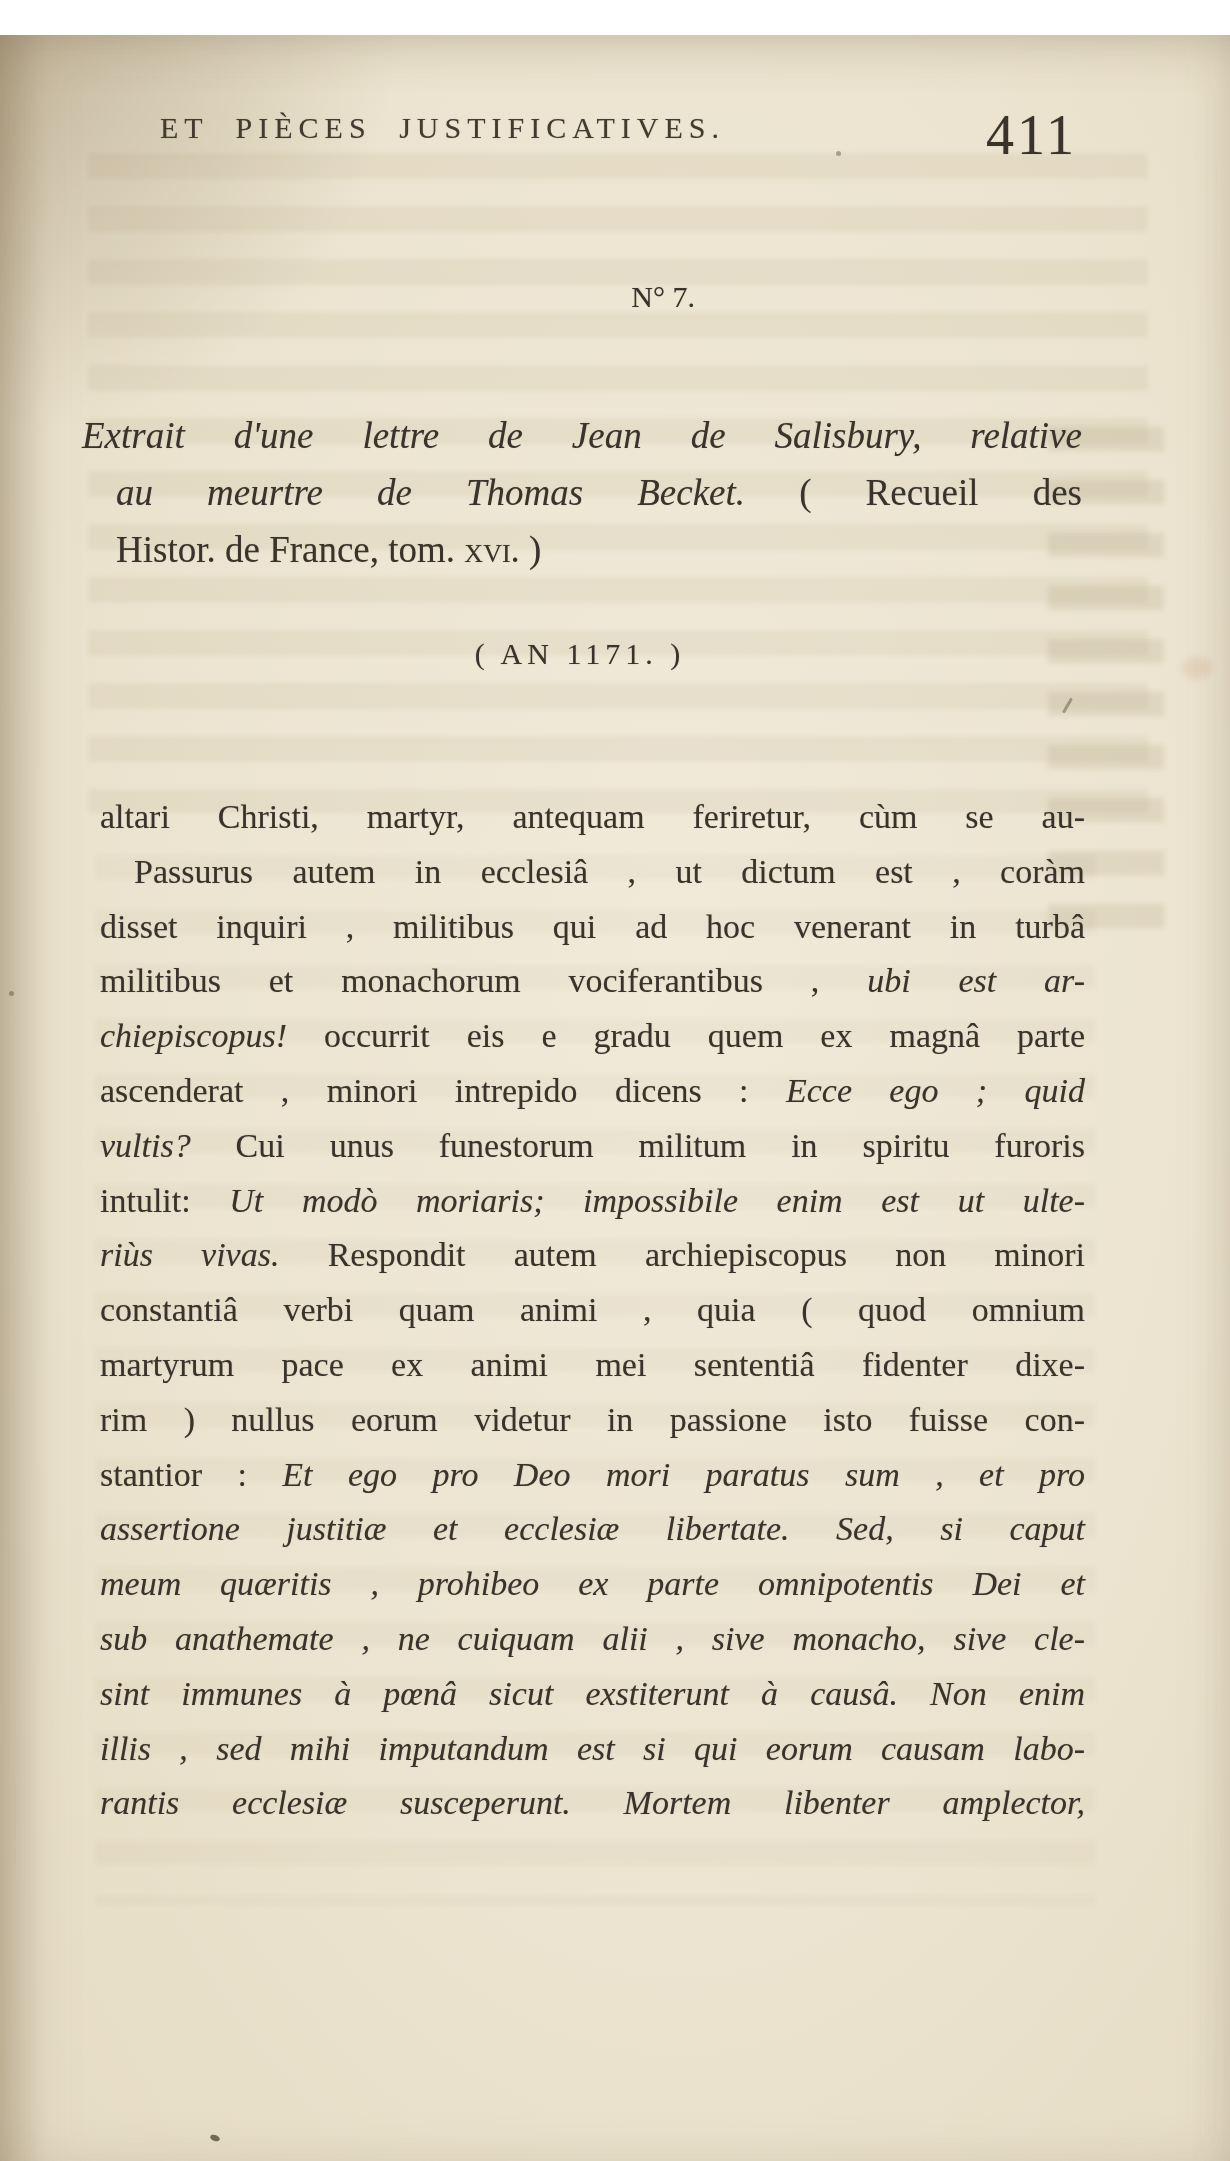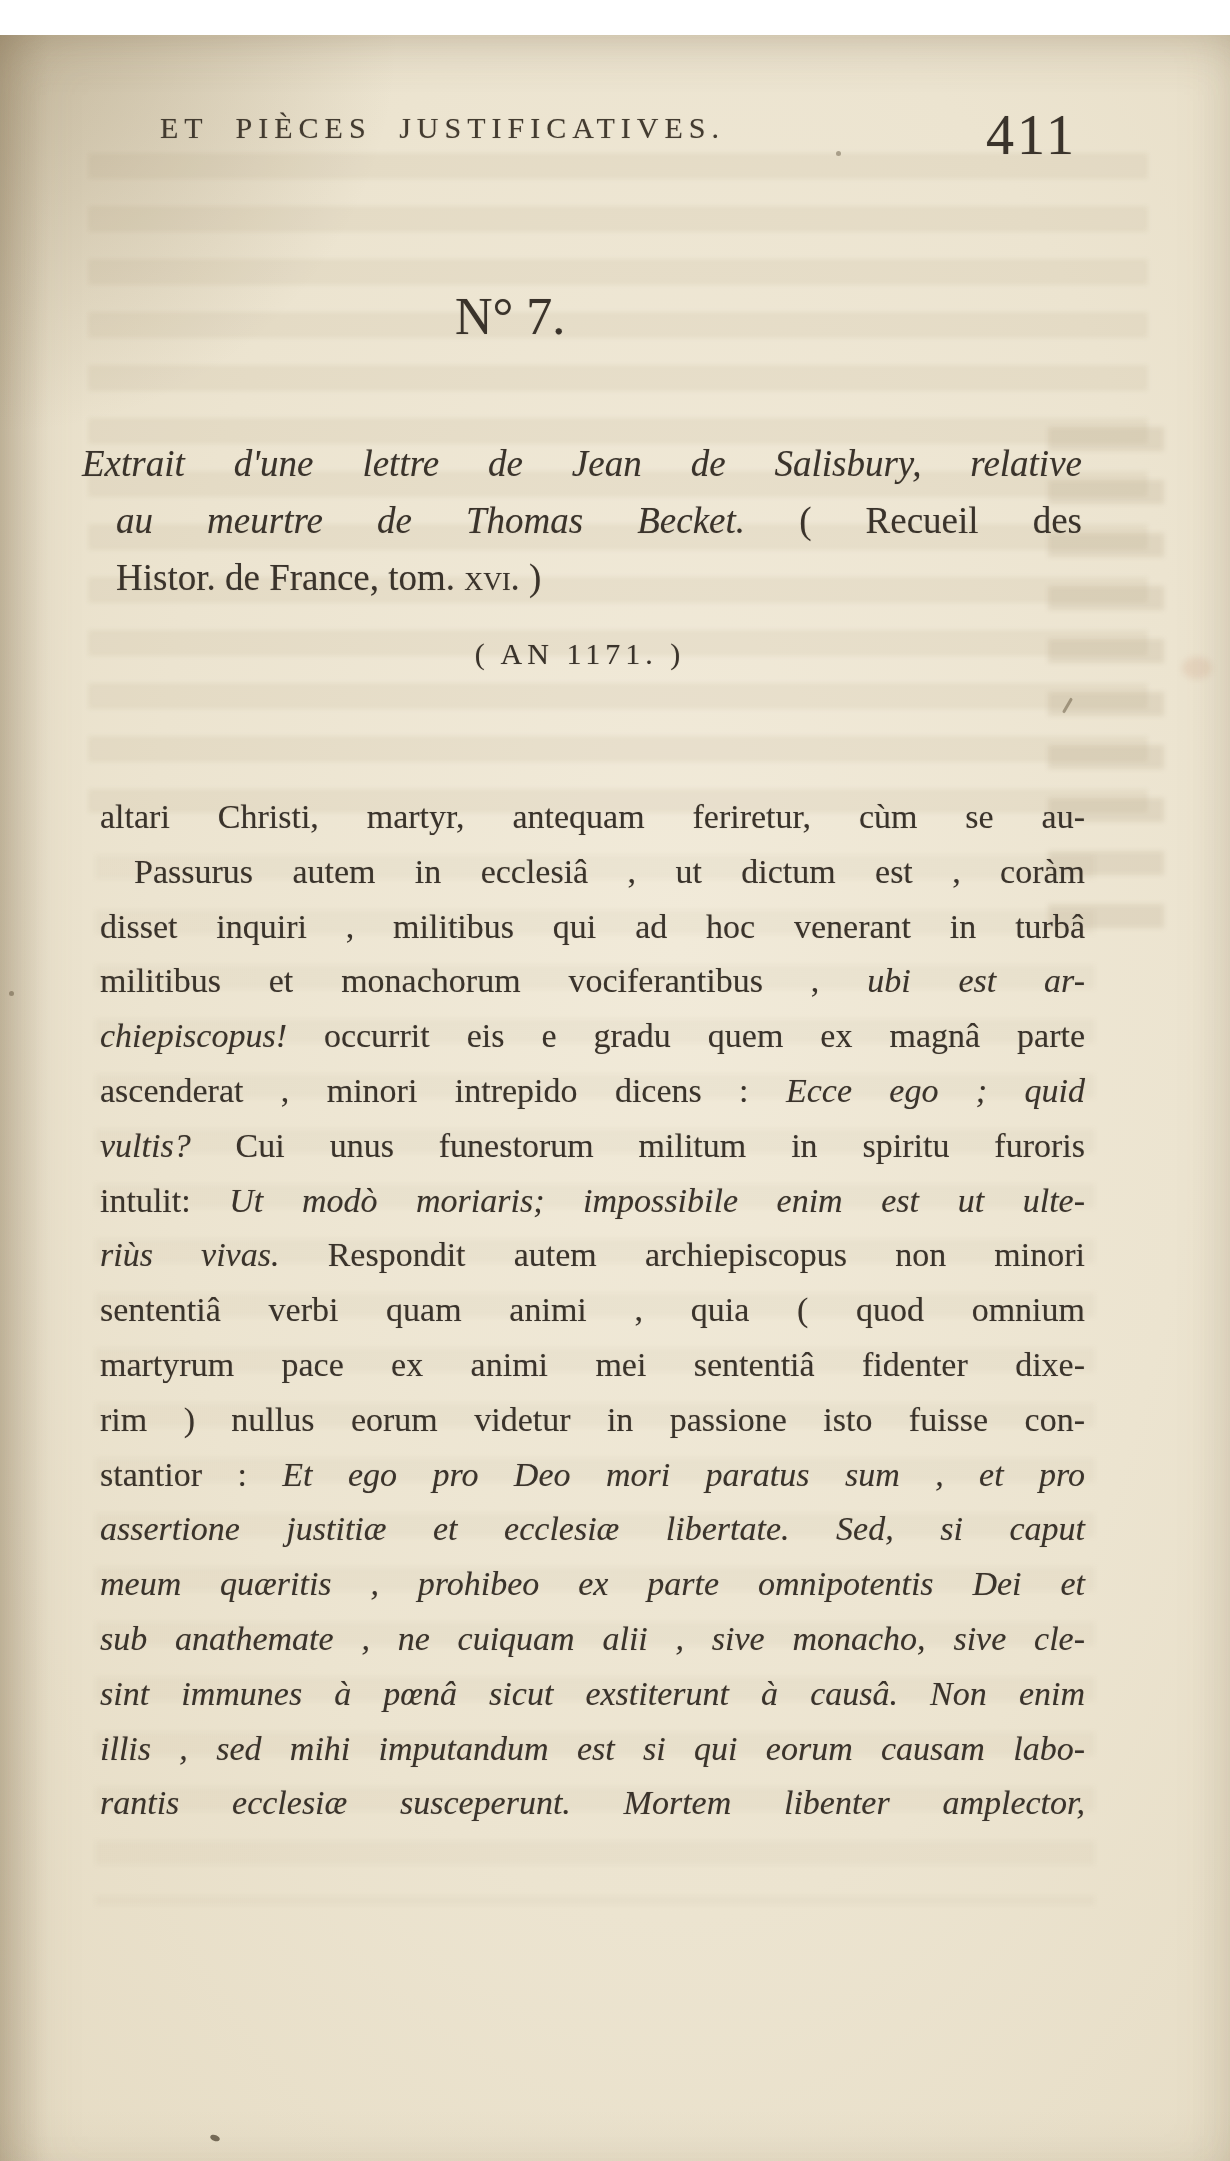--- a/index.html
+++ b/index.html
@@ -53,26 +53,26 @@
     font-size:30px;letter-spacing:6px;word-spacing:14px;
     color:#433b30;text-shadow:0 0 1px rgba(67,59,48,.4);
     white-space:nowrap;
   }
   .page-number{
     position:absolute;left:986px;top:68px;
     font-size:56px;letter-spacing:3px;
     color:#3a332b;text-shadow:0 0 1px rgba(58,51,43,.4);
   }
   .section-number{
-    position:absolute;left:455px;top:252px;width:240px;
-    text-align:left;font-size:52px;
+    position:absolute;left:455px;top:245px;width:240px;
+    text-align:right;font-size:30px;
     text-shadow:0 0 1px rgba(58,51,43,.35);
   }
   .title-block{
-    position:absolute;left:82px;top:400px;width:1000px;
+    position:absolute;left:82px;top:372px;width:1000px;
     font-size:37px;
     text-shadow:0 0 1px rgba(58,51,43,.3);
   }
   .title-block .tline{line-height:57px;height:57px;}
   .date-line{
     position:absolute;left:440px;top:602px;width:280px;
     text-align:center;font-size:30px;letter-spacing:5px;
     text-shadow:0 0 1px rgba(58,51,43,.35);
     white-space:nowrap;
   }
@@ -115,21 +115,21 @@
   <div class="body-block" id="body-block">
       <div class="tline"><span class="n">altari Christi, martyr, antequam feriretur, cùm se au-</span></div>
       <div class="tline indent"><span class="n">Passurus autem in ecclesiâ , ut dictum est , coràm</span></div>
       <div class="tline"><span class="n">disset inquiri , militibus qui ad hoc venerant in turbâ</span></div>
       <div class="tline"><span class="n">militibus et monachorum vociferantibus , </span><span class="i">ubi est ar-</span></div>
       <div class="tline"><span class="i">chiepiscopus! </span><span class="n">occurrit eis e gradu quem ex magnâ parte</span></div>
       <div class="tline"><span class="n">ascenderat , minori intrepido dicens : </span><span class="i">Ecce ego ; quid</span></div>
       <div class="tline"><span class="i">vultis? </span><span class="n">Cui unus funestorum militum in spiritu furoris</span></div>
       <div class="tline"><span class="n">intulit: </span><span class="i">Ut modò moriaris; impossibile enim est ut ulte-</span></div>
       <div class="tline"><span class="i">riùs vivas. </span><span class="n">Respondit autem archiepiscopus non minori</span></div>
-      <div class="tline"><span class="n">sententiâ verbi quam animi , quia ( quod omnium</span></div>
+      <div class="tline"><span class="n">constantiâ verbi quam animi , quia ( quod omnium</span></div>
       <div class="tline"><span class="n">martyrum pace ex animi mei sententiâ fidenter dixe-</span></div>
       <div class="tline"><span class="n">rim ) nullus eorum videtur in passione isto fuisse con-</span></div>
       <div class="tline"><span class="n">stantior : </span><span class="i">Et ego pro Deo mori paratus sum , et pro</span></div>
       <div class="tline"><span class="i">assertione justitiæ et ecclesiæ libertate. Sed, si caput</span></div>
       <div class="tline"><span class="i">meum quæritis , prohibeo ex parte omnipotentis Dei et</span></div>
       <div class="tline"><span class="i">sub anathemate , ne cuiquam alii , sive monacho, sive cle-</span></div>
       <div class="tline"><span class="i">sint immunes à pœnâ sicut exstiterunt à causâ. Non enim</span></div>
       <div class="tline"><span class="i">illis , sed mihi imputandum est si qui eorum causam labo-</span></div>
       <div class="tline"><span class="i">rantis ecclesiæ susceperunt. Mortem libenter amplector,</span></div>
     </div>

